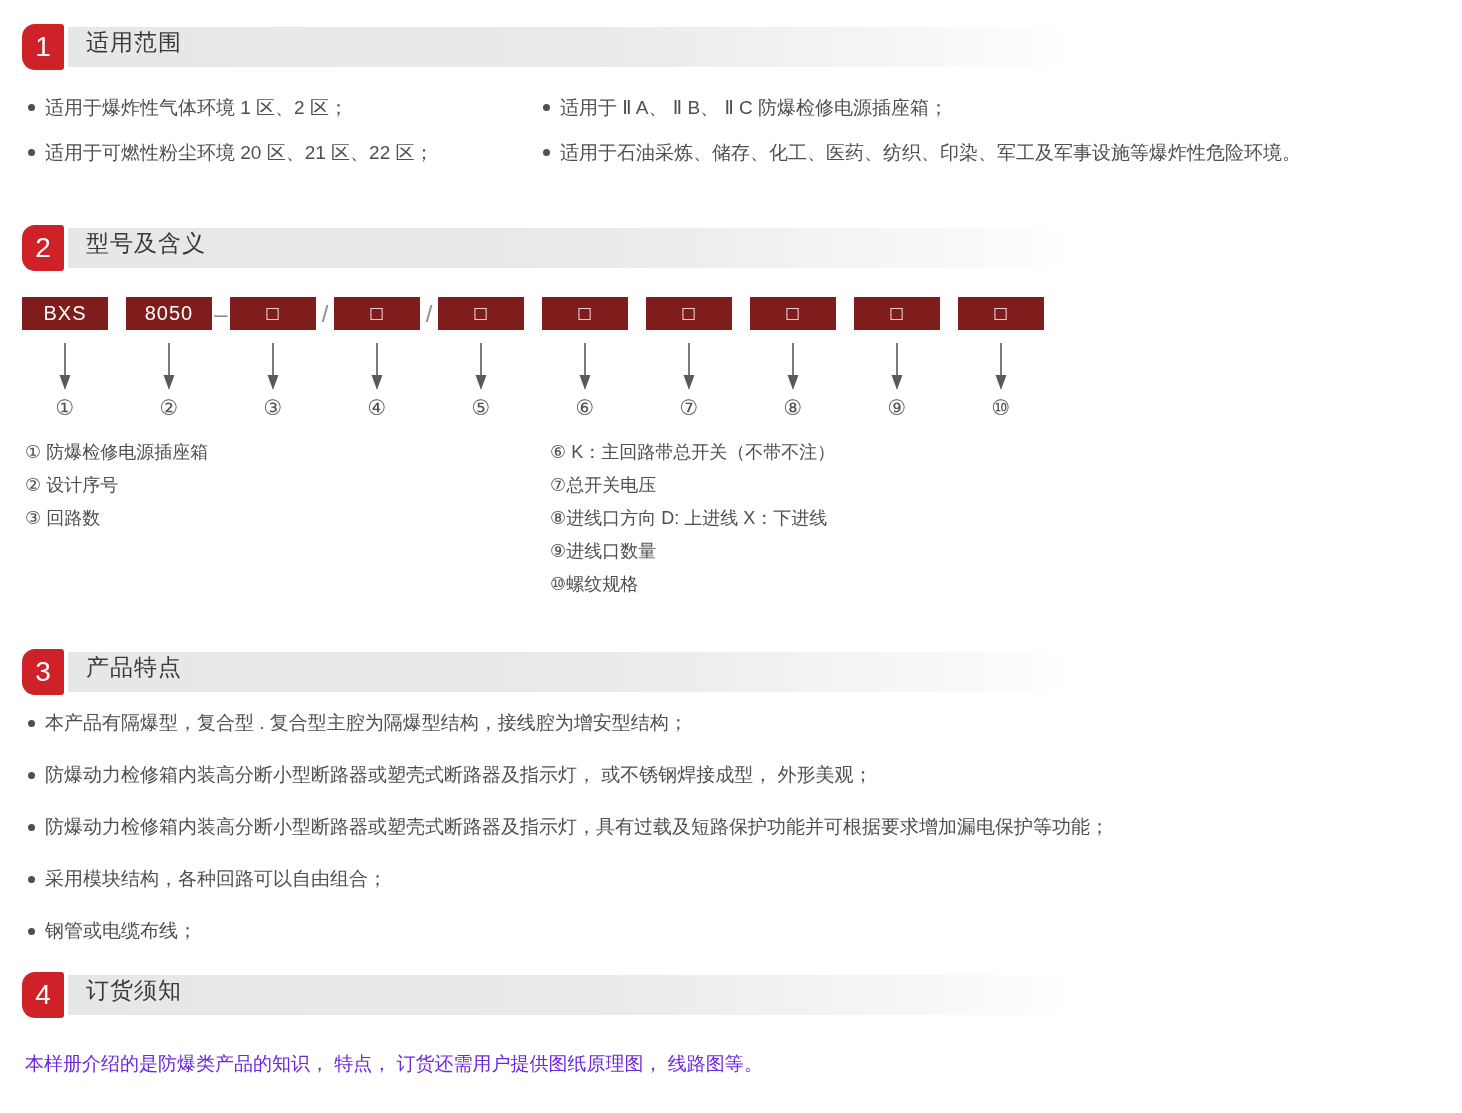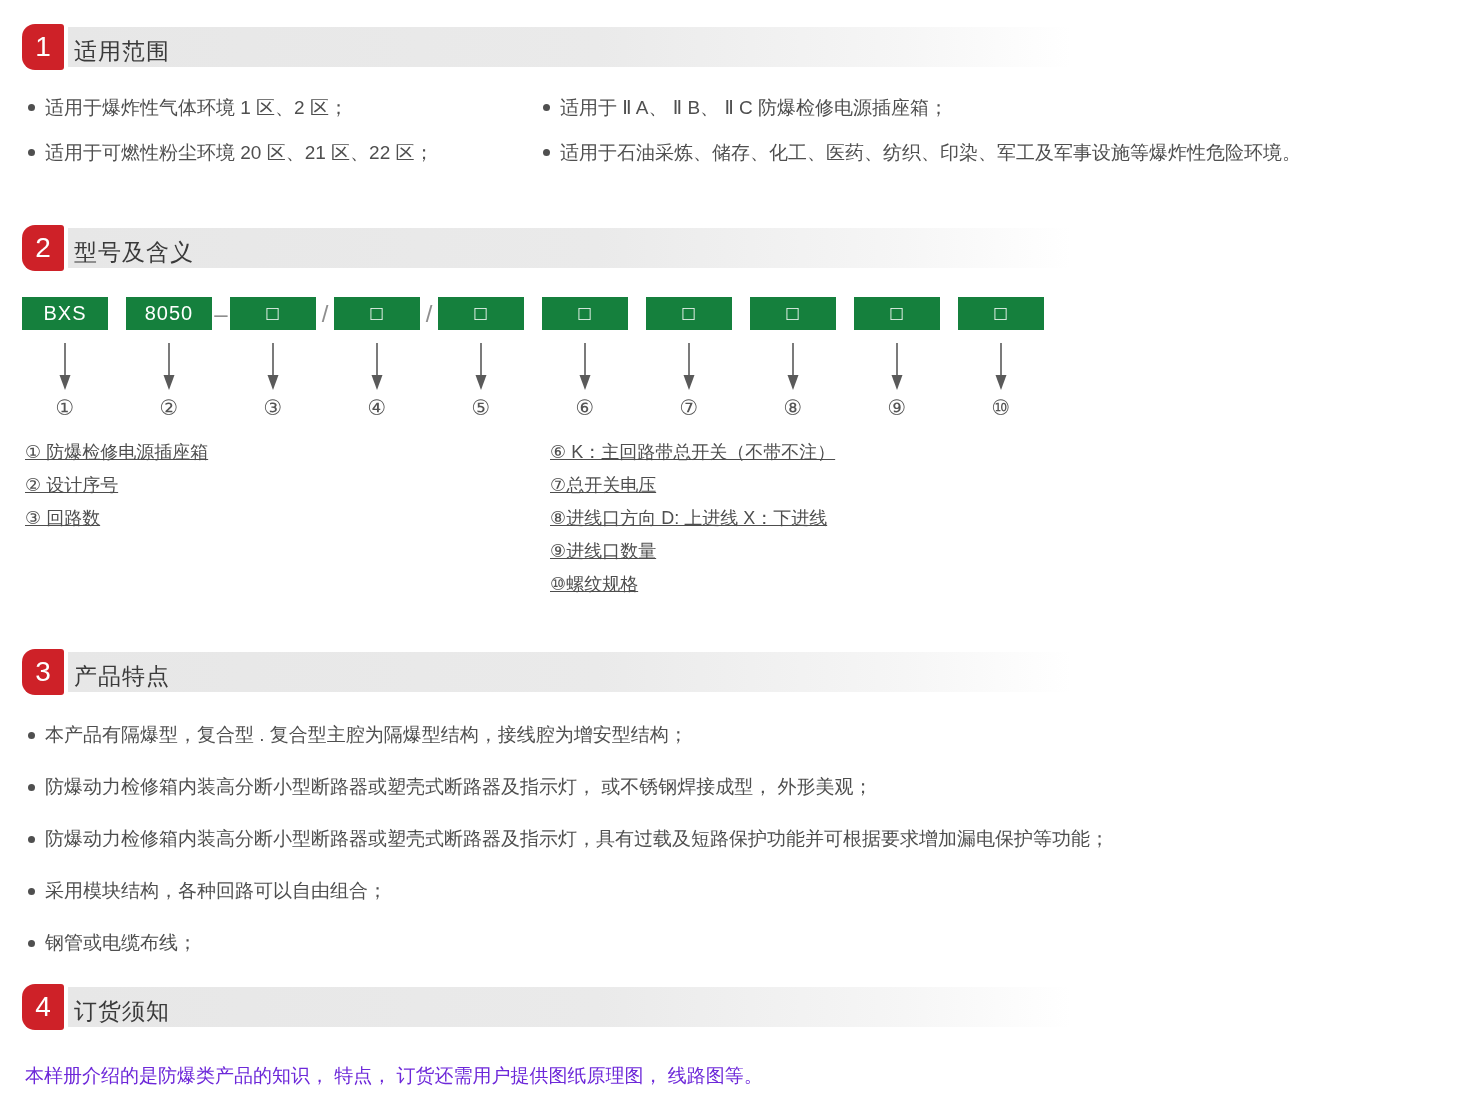--- a/index.html
+++ b/index.html
@@ -31,22 +31,22 @@
     align-items: center;
     justify-content: center;
     flex: 0 0 auto;
   }
   .bar {
     flex: 1;
     height: 40px;
     margin-left: 4px;
     background: linear-gradient(to right, #e7e7e7 0%, #eaeaea 38%, #f6f6f6 60%, #ffffff 72%);
     display: flex;
-    align-items: flex-end;
-    padding-left: 6px;
+    align-items: flex-start;
+    padding-left: 18px;
     font-size: 23px;
     color: #3a3a3a;
     letter-spacing: 1px;
   }
 
   
   .bullet-line {
     display: flex;
     align-items: center;
     font-size: 19px;
@@ -76,21 +76,21 @@
   .model-col {
     width: 86px;
     display: flex;
     flex-direction: column;
     align-items: center;
     flex: 0 0 auto;
   }
   .model-box {
     width: 86px;
     height: 33px;
-    background: #15803d;
+    background: #7f1d1d;
     color: #ffffff;
     font-size: 20px;
     display: flex;
     align-items: center;
     justify-content: center;
     letter-spacing: 1px;
   }
   .model-sep {
     width: 18px;
     height: 33px;
@@ -102,32 +102,32 @@
     flex: 0 0 auto;
   }
   .model-arrow { margin-top: 13px; }
   .circ-num {
     margin-top: 5px;
     font-size: 21px;
     color: #555555;
   }
 
   
-  .legend-wrap { display: flex; margin: 16px 0 0 25px; text-decoration: underline; }
+  .legend-wrap { display: flex; margin: 16px 0 0 25px; }
   .legend-col-left { width: 525px; }
   .legend-col-right { flex: 1; }
   .legend-item {
     font-size: 18px;
     color: #4f4f4f;
     height: 33px;
     line-height: 33px;
   }
 
   
-  .features-list { margin: 27px 0 0 25px; }
+  .features-list { margin: 15px 0 0 25px; }
   .features-list .bullet-line { margin-bottom: 26px; }
 
   
   .ordering-note {
     margin: 33px 0 0 25px;
     font-size: 19px;
     color: #6d28d9;
   }
 
   .mt-s1 { margin-top: 24px; }

